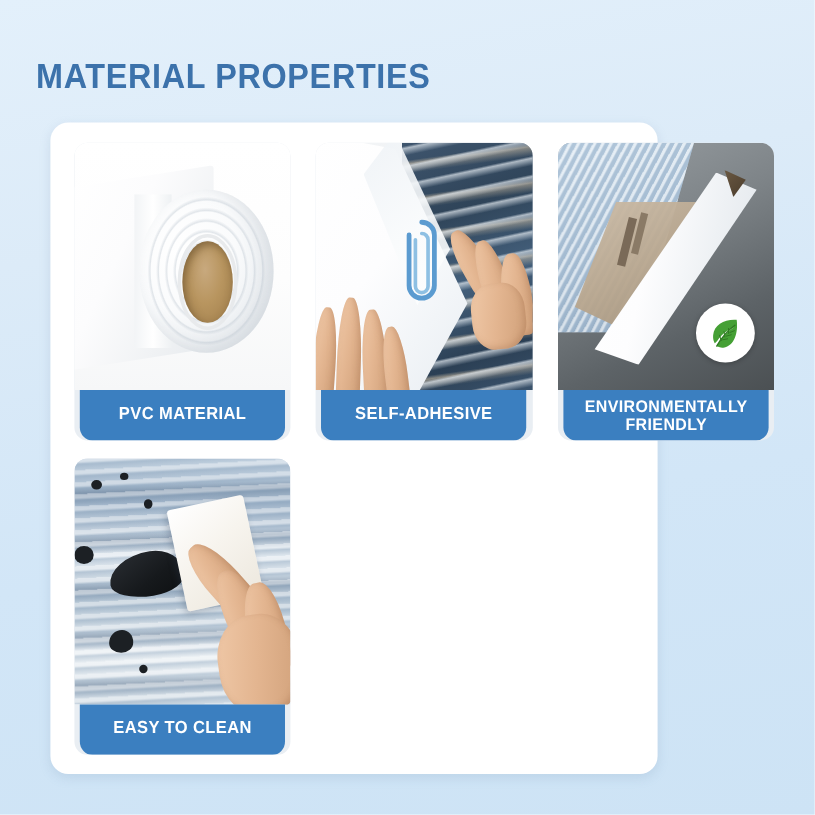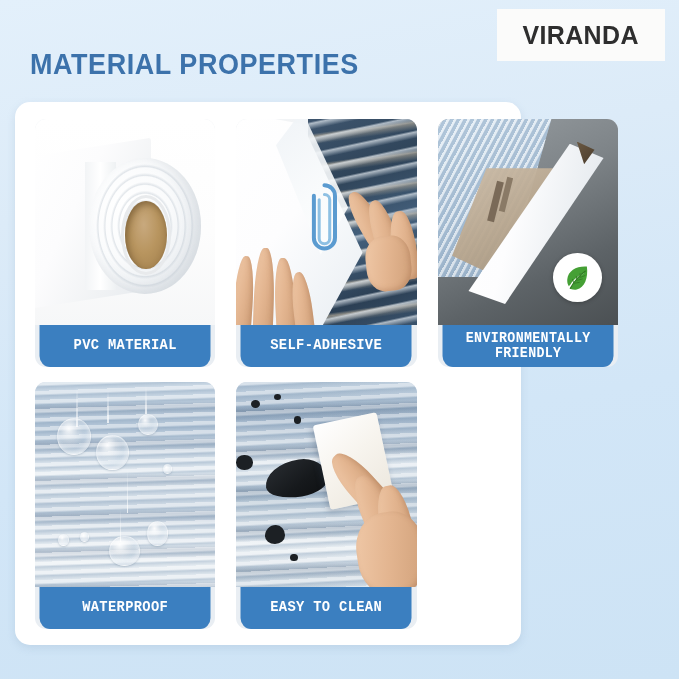--- a/index.html
+++ b/index.html
@@ -56,28 +56,27 @@
     font-size: 26px;
     font-weight: bold;
     color: #2e2e2e;
     letter-spacing: 0.4px;
     transform: scaleX(0.96);
   }
 
   
   .card {
     position: absolute;
-    left: 15px;
+    left: 42px;
     top: 102px;
     width: 506px;
     height: 543px;
     background: #ffffff;
     border-radius: 15px;
     box-shadow: 0 3px 9px rgba(120, 150, 180, 0.20);
-    font-family: Liberation Mono, monospace;
   }
 
   .grid {
     position: absolute;
     left: 20px;
     top: 17px;
     width: 583px;
     height: 510px;
     display: grid;
     grid-template-columns: repeat(3, 1fr);
@@ -447,23 +446,20 @@
   }
 </style>
 </head>
 <body>
 
 <div id="infographic">
 
   <div class="header">
     <div class="page-title">MATERIAL PROPERTIES</div>
 
-    <div class="logo-box">
-      <span class="logo-text">VIRANDA</span>
-    </div>
   </div>
 
   <div class="card">
     <div class="grid">
 
       <div class="tile">
         <div class="tile-photo">
           <div class="pvc-bg"></div>
           <div class="pvc-sheet"></div>
           <div class="pvc-roll-edge"></div>
@@ -526,41 +522,20 @@
                 <path d="M17.5 28 L23 27"></path>
                 <path d="M21.5 24 L27 22.5"></path>
                 <path d="M25.5 20 L30.5 18"></path>
               </g>
             </svg>
           </div>
         </div>
         <div class="tile-label two-line">ENVIRONMENTALLY FRIENDLY</div>
       </div>
 
-      <div class="tile">
-        <div class="tile-photo">
-          <div class="wp-bg"></div>
-
-          <div class="streak" style="left:23%; top:2%;  height:20%;"></div>
-          <div class="streak" style="left:40%; top:4%;  height:16%;"></div>
-          <div class="streak" style="left:61%; top:2%;  height:14%;"></div>
-          <div class="streak" style="left:51%; top:42%; height:22%;"></div>
-          <div class="streak" style="left:47%; top:62%; height:16%;"></div>
-
-          <div class="drop" style="left:12%; top:18%; width:19%; height:18%;"></div>
-          <div class="drop" style="left:34%; top:26%; width:18%; height:17%;"></div>
-          <div class="drop" style="left:57%; top:16%; width:11%; height:10%;"></div>
-          <div class="drop" style="left:41%; top:75%; width:17%; height:15%;"></div>
-          <div class="drop" style="left:62%; top:68%; width:12%; height:12%;"></div>
-          <div class="drop" style="left:13%; top:74%; width:6%;  height:6%;"></div>
-          <div class="drop" style="left:25%; top:73%; width:5%;  height:5%;"></div>
-          <div class="drop" style="left:71%; top:40%; width:5%;  height:5%;"></div>
-        </div>
-        <div class="tile-label">WATERPROOF</div>
-      </div>
 
       <div class="tile">
         <div class="tile-photo">
           <div class="ec-bg"></div>
 
           <div class="stain-big"></div>
           <div class="stain" style="left:8%;  top:9%;  width:5%;  height:4%;"></div>
           <div class="stain" style="left:21%; top:6%;  width:4%;  height:3%;"></div>
           <div class="stain" style="left:32%; top:17%; width:4%;  height:3.5%;"></div>
           <div class="stain" style="left:46%; top:22%; width:6%;  height:5%;"></div>

